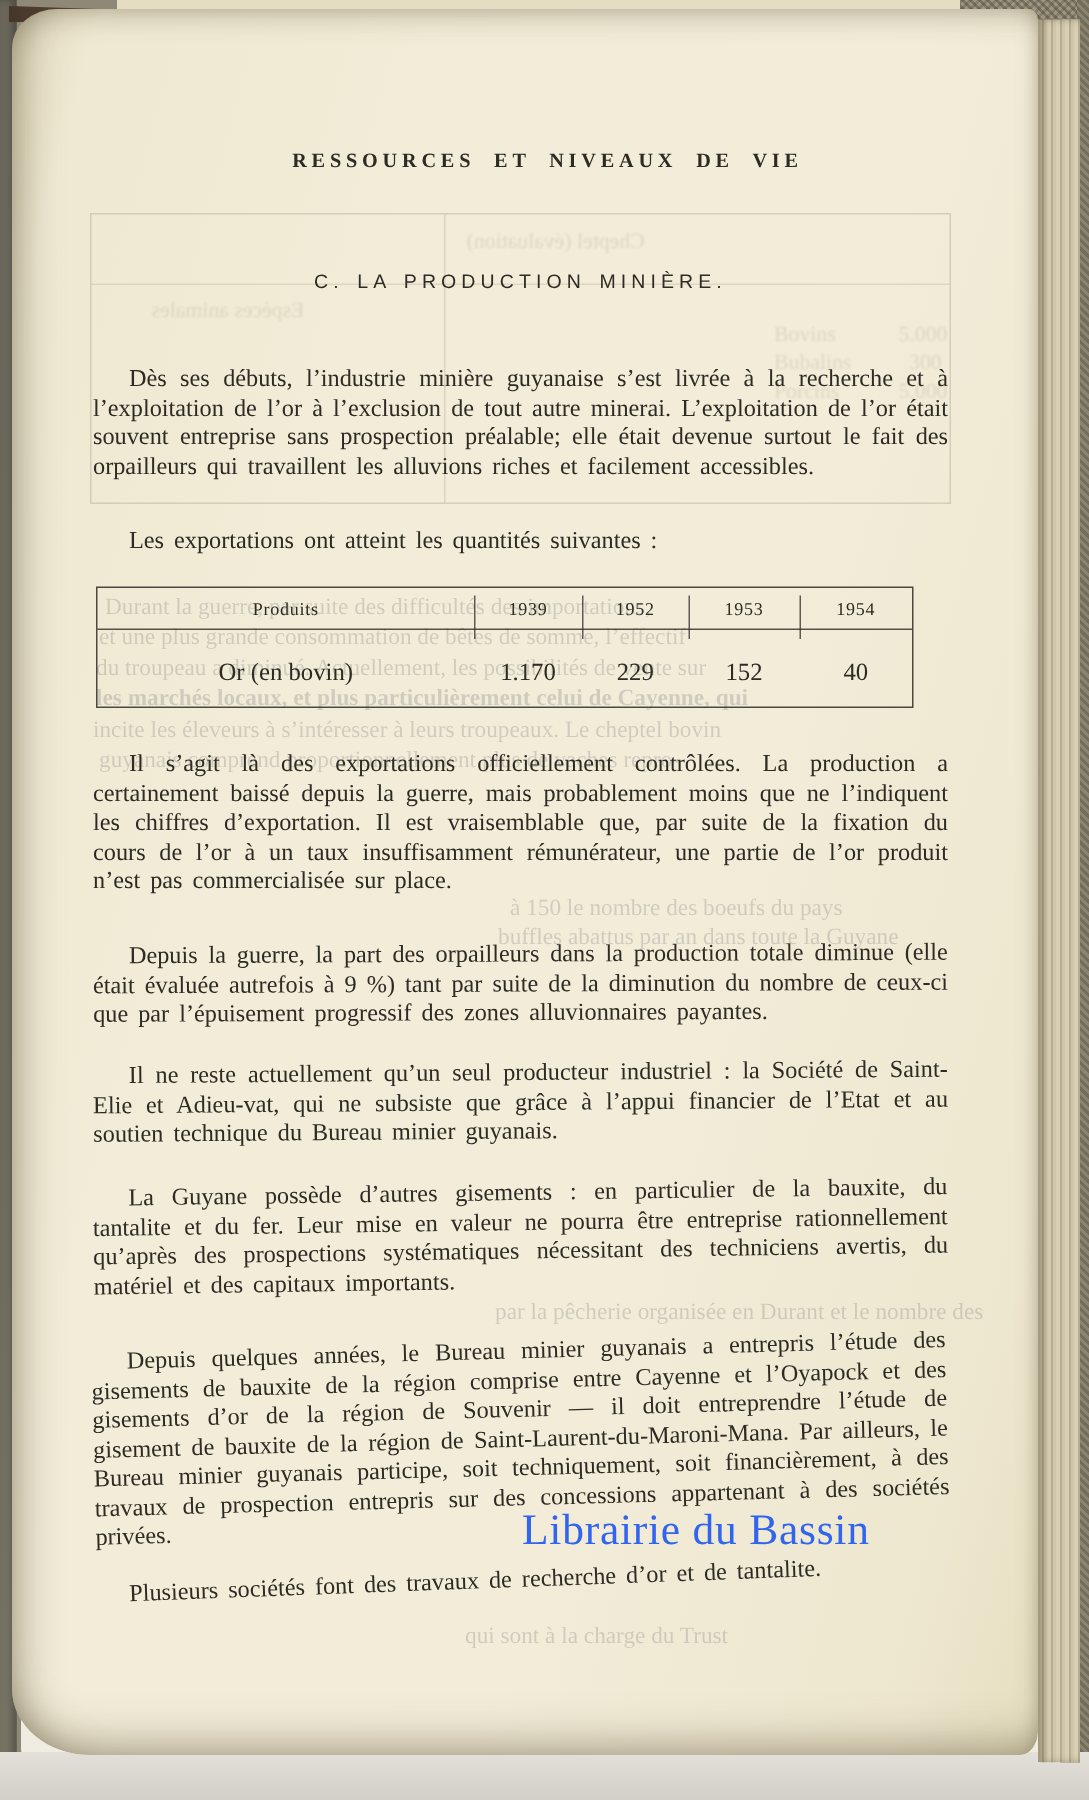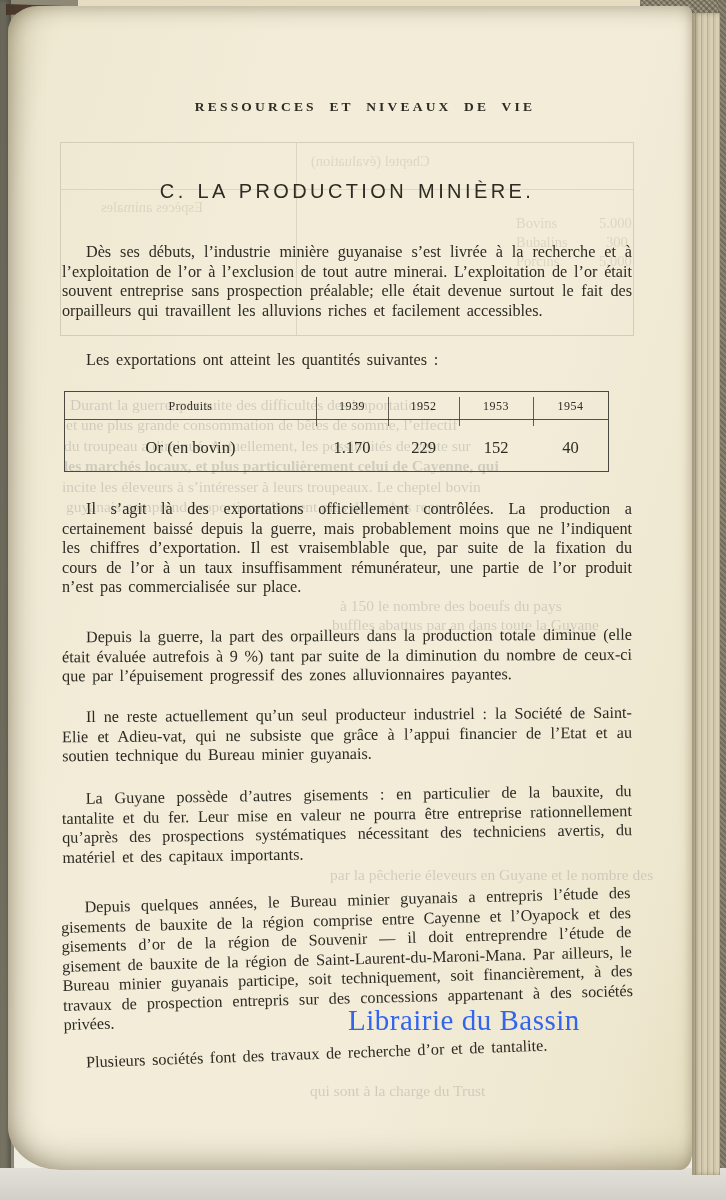--- a/index.html
+++ b/index.html
@@ -68,21 +68,21 @@
     left:80px;top:99px;width:570px;text-align:center;
     font-size:13.5px;font-weight:bold;letter-spacing:3.2px;word-spacing:6px;
   }
   .page-number{
     left:62px;top:96px;width:545px;text-align:right;
     font-size:17px;font-weight:bold;letter-spacing:1px;
   }
   .section-title{
     left:62px;top:180px;width:570px;text-align:center;
     font-family:"Liberation Sans","DejaVu Sans",sans-serif;
-    font-size:20px;font-weight:500;letter-spacing:3.4px;word-spacing:2px;
+    font-size:13px;font-weight:500;letter-spacing:3.4px;word-spacing:2px;
   }
   .para{
     left:62px;width:570px;margin:0;
     font-size:16.2px;line-height:19.5px;
     text-align:justify;text-indent:24px;word-spacing:2.6px;
   }
   .r1{transform:rotate(-.25deg);}
   .r2{transform:rotate(-.45deg);}
   .r3{transform:rotate(-.8deg);}
   .r4{transform:rotate(-1.5deg);transform-origin:60% 50%;}
@@ -152,21 +152,21 @@
   </div>
 
   <div class="ghost" style="left:70px;top:396px;">Durant la guerre, par suite des difficultés des importations,</div>
   <div class="ghost" style="left:66px;top:416px;">et une plus grande consommation de bêtes de somme, l’effectif</div>
   <div class="ghost" style="left:64px;top:437px;">du troupeau a diminué. Actuellement, les possibilités de vente sur</div>
   <div class="ghost" style="left:64px;top:457px;font-weight:bold;">les marchés locaux, et plus particulièrement celui de Cayenne, qui</div>
   <div class="ghost" style="left:62px;top:478px;">incite les éleveurs à s’intéresser à leurs troupeaux. Le cheptel bovin</div>
   <div class="ghost" style="left:66px;top:498px;">guyanais comprend proportionnellement plus de vaches repro-</div>
   <div class="ghost" style="left:340px;top:597px;">à 150 le nombre des boeufs du pays</div>
   <div class="ghost" style="left:332px;top:616px;">buffles abattus par an dans toute la Guyane</div>
-  <div class="ghost" style="left:330px;top:866px;">par la pêcherie éleveurs en Guyane et le nombre des</div>
+  <div class="ghost" style="left:330px;top:866px;">par la pêcherie organisée en Durant et le nombre des</div>
   <div class="ghost" style="left:310px;top:1082px;">qui sont à la charge du Trust</div>
 
   <div class="abs ink running-head">RESSOURCES ET NIVEAUX DE VIE</div>
 
   <div class="abs ink section-title">C. LA PRODUCTION MINIÈRE.</div>
 
   <p class="abs ink para" style="top:243px;">Dès ses débuts, l’industrie minière guyanaise s’est livrée à la recherche et à l’exploitation de l’or à l’exclusion de tout autre minerai. L’exploitation de l’or était souvent entreprise sans prospection préalable; elle était devenue surtout le fait des orpailleurs qui travaillent les alluvions riches et facilement accessibles.</p>
   <p class="abs ink para" style="top:351px;">Les exportations ont atteint les quantités suivantes :</p>
 
   <div class="abs xtable">

